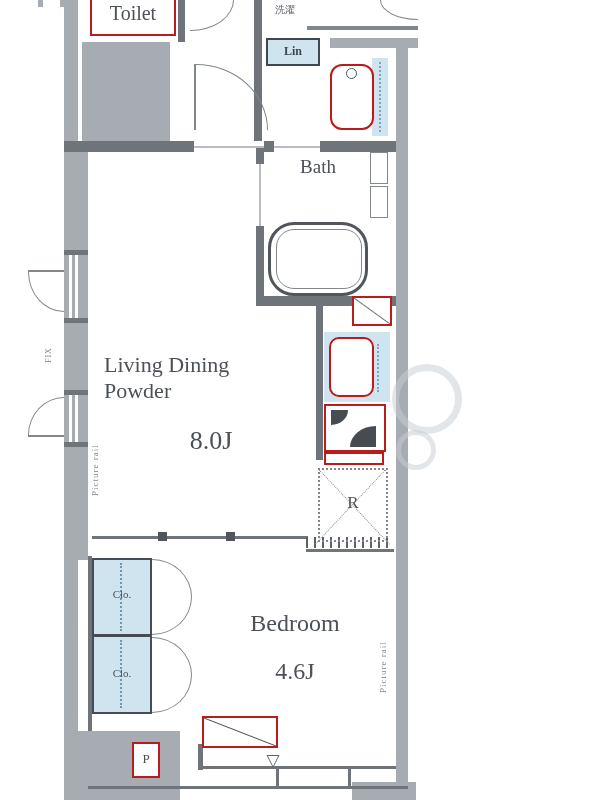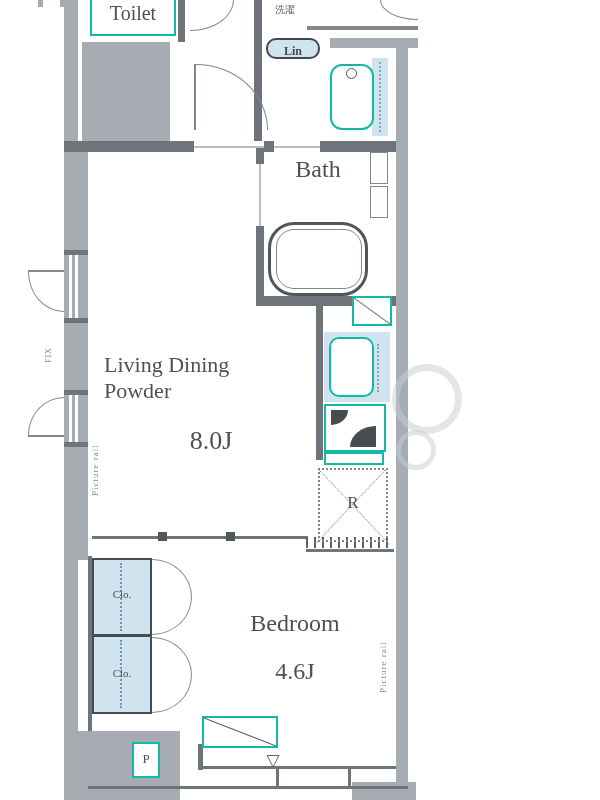--- a/index.html
+++ b/index.html
@@ -3,21 +3,21 @@
 <meta charset="utf-8">
 <style>
   html,body{margin:0;padding:0;background:#ffffff;}
   #stage{position:relative;width:600px;height:800px;background:#ffffff;overflow:hidden;
          font-family:"Liberation Serif","DejaVu Serif",serif;color:#4c5157;}
   .abs{position:absolute;}
   .wall{position:absolute;background:#a7acb2;}
   .dline{position:absolute;background:#6f747a;}
   .lite{position:absolute;background:#b9bdc2;}
   .white{position:absolute;background:#ffffff;}
-  .box{position:absolute;background:#ffffff;border:2px solid #14b8a6;box-sizing:border-box;}
+  .box{position:absolute;background:#ffffff;border:2px solid #b91c1c;box-sizing:border-box;}
   .blue{background:#cfe4ee;}
   .arc{position:absolute;border:0 solid #82878d;box-sizing:border-box;background:transparent;}
   .lbl{position:absolute;text-align:center;color:#4c5157;}
   .vtext{position:absolute;writing-mode:vertical-rl;transform:rotate(180deg);
          color:#83888e;letter-spacing:1px;text-align:center;}
   .dotv{position:absolute;width:0;}
   .ring{position:absolute;border-radius:50%;}
 </style>
 </head>
 <body>
@@ -69,33 +69,33 @@
 
   <div class="ring" style="left:392px;top:364px;width:56px;height:56px;border:7px solid rgba(200,205,211,0.5);"></div>
   <div class="ring" style="left:396px;top:430px;width:30px;height:30px;border:5px solid rgba(200,205,211,0.5);"></div>
 
   <div class="box" style="left:90px;top:0;width:86px;height:36px;border-width:0 2.5px 2.5px 2.5px;">
     <div class="lbl" style="left:0;top:2px;width:100%;font-size:20px;">Toilet</div>
   </div>
   <div class="arc" style="left:190px;top:0;width:44px;height:31px;border-right:1.6px solid #82878d;border-bottom:1.6px solid #82878d;border-radius:0 0 100% 0;"></div>
 
   <div class="lbl" style="left:262px;top:3px;width:46px;font-size:10px;color:#5d6269;">洗濯</div>
-  <div class="box blue" style="left:266px;top:38px;width:54px;height:21px;border-width:2.5px;border-color:#3f4750;border-radius:10px;">
+  <div class="box blue" style="left:266px;top:38px;width:54px;height:28px;border-width:2.5px;border-color:#3f4750;">
     <div class="lbl" style="left:0;top:4px;width:100%;font-size:12px;font-weight:600;color:#3f4750;">Lin</div>
   </div>
   <div class="arc" style="left:196px;top:64px;width:72px;height:66px;border-top:1.6px solid #82878d;border-right:1.6px solid #82878d;border-radius:0 100% 0 0;"></div>
   <div class="lite" style="left:194px;top:64px;width:2px;height:66px;background:#82878d;"></div>
 
   <div class="abs blue" style="left:372px;top:58px;width:16px;height:78px;"></div>
   <div class="dotv" style="left:379px;top:62px;height:70px;border-left:2px dotted #7aa7c0;"></div>
   <div class="box" style="left:330px;top:64px;width:44px;height:66px;border-radius:12px;"></div>
   <div class="abs" style="left:346px;top:68px;width:9px;height:9px;border:1.5px solid #51565c;border-radius:50%;"></div>
 
   <div class="abs" style="left:276px;top:156px;width:84px;text-align:center;">
-    <div style="font-size:24px;">Bath</div>
+    <div style="font-size:19px;">Bath</div>
   </div>
   <div class="abs" style="left:268px;top:222px;width:100px;height:74px;border:3px solid #51565c;border-radius:26px;box-sizing:border-box;background:#fff;">
     <div class="abs" style="left:5px;top:4px;width:84px;height:58px;border:1.5px solid #82878d;border-radius:18px;"></div>
   </div>
   <div class="abs" style="left:370px;top:152px;width:18px;height:32px;border:1.5px solid #82878d;box-sizing:border-box;background:#fff;"></div>
   <div class="abs" style="left:370px;top:186px;width:18px;height:32px;border:1.5px solid #82878d;box-sizing:border-box;background:#fff;"></div>
 
   <div class="box" style="left:352px;top:296px;width:40px;height:30px;background:linear-gradient(to top right,transparent calc(50% - 1px),#6f747a,transparent calc(50% + 1px)),#fff;">
     <div class="lbl" style="left:0;top:5px;width:100%;font-size:12px;margin-top:48px;">PS</div>
   </div>

